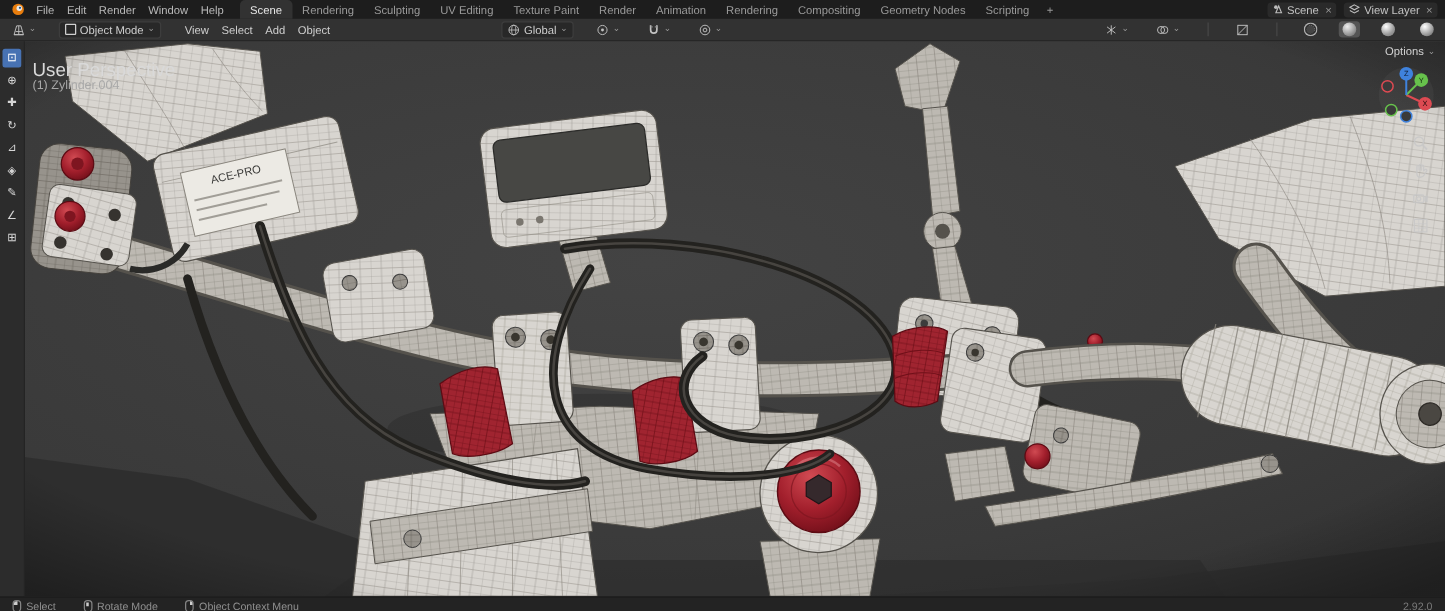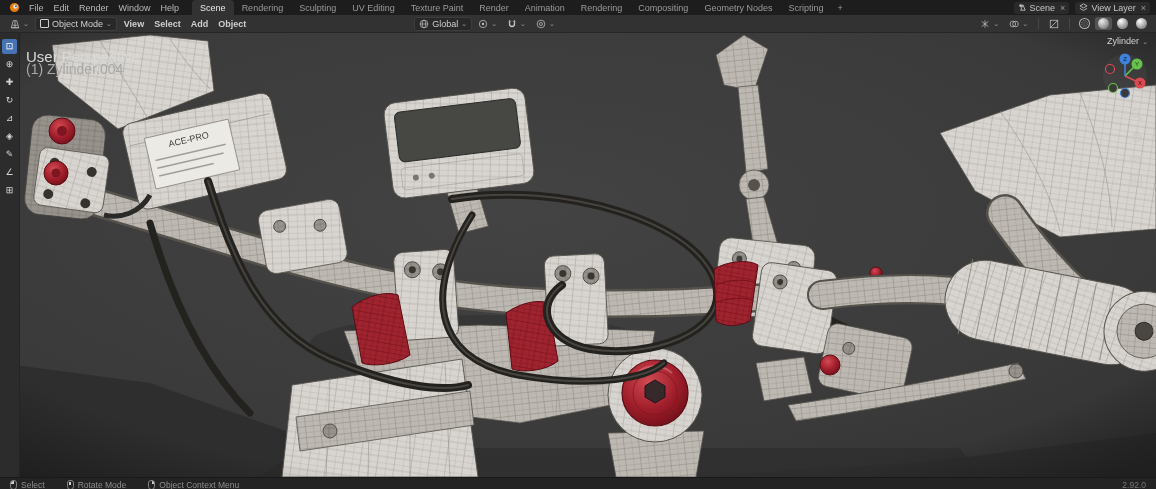--- a/index.html
+++ b/index.html
@@ -13,24 +13,24 @@
   .menu-item{padding:0 5px;display:flex;align-items:center;cursor:default;}
   .workspaces{display:flex;margin-left:8px;}
   .ws-tab{padding:0 8px;display:flex;align-items:center;color:#9a9a9a;border-radius:4px 4px 0 0;white-space:nowrap;}
   .ws-tab.active{background:#323232;color:#e9e9e9;}
   .ws-add{display:flex;align-items:center;padding:0 6px;color:#9a9a9a;}
   .tb-right{margin-left:auto;display:flex;align-items:center;gap:6px;padding-right:6px;}
   .pill{display:flex;align-items:center;gap:3px;background:#2a2a2a;border-radius:3px;height:12px;padding:0 4px;color:#c4c4c4;}
   .pill .x{color:#9a9a9a;padding-left:2px;}
 
   
-  .vheader{height:17px;background:#323232;border-bottom:1px solid #262626;display:flex;align-items:center;font-size:9px;color:#cfcfcf;padding:0 6px;gap:2px;flex:0 0 auto;}
+  .vheader{height:17px;background:#323232;border-bottom:1px solid #262626;display:flex;align-items:center;font-size:9px;color:#cfcfcf;padding:0 6px;gap:14px;flex:0 0 auto;}
   .vh-btn{display:flex;align-items:center;gap:3px;padding:1px 4px;border-radius:3px;}
   .vh-dd{background:#282828;border:1px solid #3d3d3d;}
-  .vh-menu{padding:0 5px;font-weight:bold;}
+  .vh-menu{padding:0 5px;}
   .caret{font-size:7px;color:#9a9a9a;line-height:1;}
   .spacer1{flex:1;}
   .spacer2{flex:2.6;}
   .mode-icon{width:7px;height:7px;border:1px solid #cfcfcf;border-radius:1px;display:inline-block;}
   .sep{width:1px;height:11px;background:#474747;margin:0 4px;}
   .shade-btn{padding:1px 3px;border-radius:3px;display:flex;align-items:center;}
   .shade-btn.active{background:#545454;}
   .sphere{width:11px;height:11px;border-radius:50%;display:inline-block;}
   .sphere.wire{box-shadow:inset 0 0 0 1px #b0b0b0;background:radial-gradient(circle at 50% 50%,rgba(176,176,176,.15) 40%,rgba(176,176,176,.45) 41%,transparent 43%);}
   .sphere.solid{background:radial-gradient(circle at 35% 30%,#ededed,#8a8a8a 70%,#6f6f6f);}
@@ -41,21 +41,21 @@
 
   
   .viewport{position:relative;height:444px;background:#3a3a3a;overflow:hidden;flex:0 0 auto;}
   .scene{position:absolute;left:0;top:0;}
   .toolstrip{position:absolute;left:0;top:0;bottom:0;width:19px;background:#2c2c2c;border-right:1px solid #242424;}
   .toolbar{position:absolute;left:2px;top:6px;display:flex;flex-direction:column;gap:3px;}
   .tool{width:15px;height:15px;border:none;background:transparent;border-radius:2px;color:#d5d5d5;font-size:9px;line-height:15px;padding:0;display:flex;align-items:center;justify-content:center;}
   .tool.active{background:#4772b3;color:#fff;}
   .vp-label{position:absolute;left:26px;top:6px;line-height:12px;pointer-events:none;}
   .vp-label .l1{font-size:15px;color:#d9d9d9;margin-top:12px;}
-  .vp-label .l2{font-size:14px;color:#a8a8a8;}
+  .vp-label .l2{font-size:10px;color:#a8a8a8;}
   .options{position:absolute;right:8px;top:3px;font-size:9px;color:#d2d2d2;display:flex;align-items:center;gap:3px;}
   .gizmo{position:absolute;right:8px;top:20px;width:46px;height:46px;}
   .navcol{position:absolute;right:13px;top:74px;display:flex;flex-direction:column;gap:8px;align-items:center;}
   .navbtn{width:14px;height:14px;display:flex;align-items:center;justify-content:center;opacity:.85;}
 
   
   .statusbar{height:13px;background:#232323;border-top:1px solid #191919;display:flex;align-items:center;padding:0 10px;font-size:8.5px;color:#8f8f8f;gap:22px;flex:0 0 auto;}
   .hint{display:flex;align-items:center;gap:4px;}
   .mouse{position:relative;width:7px;height:10px;border:1px solid #848484;border-radius:3px 3px 3.5px 3.5px;box-sizing:border-box;display:inline-block;}
   .hint.left .mouse::after{content:"";position:absolute;left:0;top:0;width:2.5px;height:3.5px;background:#cfcfcf;border-top-left-radius:2.5px;}
@@ -443,21 +443,21 @@
           <span>⊞</span>
         </button>
     </div>
 
     <div class="vp-label">
       <div class="l1">User Perspective</div>
       <div class="l2">(1) Zylinder.004</div>
     </div>
 
     <div class="options">
-      <span>Zylinder</span>
+      <span>Options</span>
       <span class="caret">⌄</span>
     </div>
 
     <div class="gizmo">
       <svg width="46" height="46" viewBox="0 0 46 46">
         <circle cx="23" cy="23" r="22" fill="#ffffff" opacity="0.04"></circle>
         <path d="M23 23 L38 30" stroke="#dd4a52" stroke-width="1.6"></path>
         <path d="M23 23 L35 11" stroke="#67c24c" stroke-width="1.6"></path>
         <path d="M23 23 L23 6" stroke="#3f82dd" stroke-width="1.6"></path>
         <circle cx="38" cy="30" r="5.5" fill="#dd4a52"></circle>

